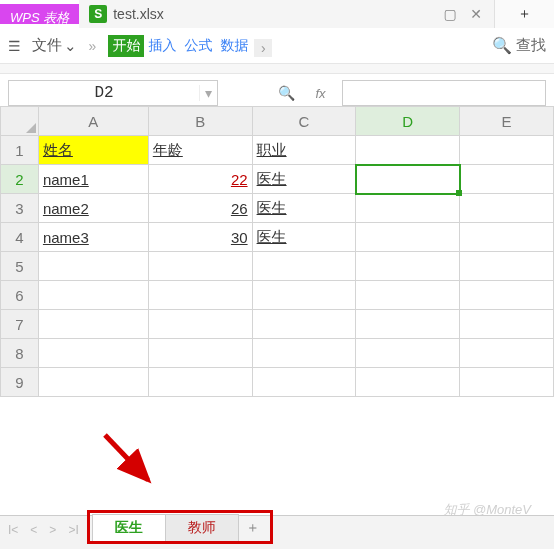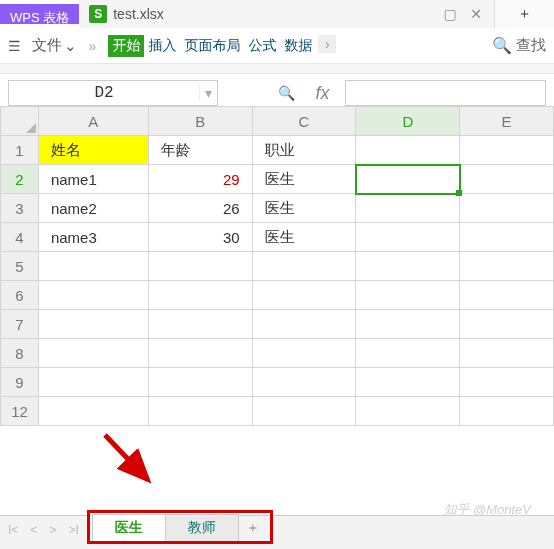--- a/index.html
+++ b/index.html
@@ -1,75 +1,75 @@
 <!DOCTYPE html>
 <html><head>
 <meta charset="utf-8">
 <style>
   * { box-sizing: border-box; margin: 0; padding: 0; font-family: "Microsoft YaHei", Arial, sans-serif; }
   body { width: 554px; height: 549px; background: #fff; overflow: hidden; position: relative; font-size: 14px; color: #333; }
   
   
   .titlebar { height: 28px; display: flex; align-items: center; }
-  .app-title { background: #8b5cf6; color: #fff; height: 20px; line-height: 28px; padding: 0 10px; font-size: 13px; }
+  .app-title { background: #d946ef; color: #fff; height: 20px; line-height: 28px; padding: 0 10px; font-size: 13px; font-style: italic; }
   .tab-area { flex: 1; display: flex; align-items: center; background: #f5f5f5; height: 28px; }
   .file-badge { width: 18px; height: 18px; background: #2ea121; color: #fff; font-size: 12px; display: flex; align-items: center; justify-content: center; margin: 0 6px 0 10px; border-radius: 2px; font-weight: bold; }
   .tab-label { color: #555; }
   .win-controls { margin-left: auto; display: flex; gap: 2px; padding-right: 6px; }
   .win-btn { width: 24px; height: 20px; display:flex; align-items:center; justify-content:center; color:#888; cursor:pointer; }
   .plus-area { width: 60px; display: flex; align-items: center; justify-content: center; height: 28px; border-left: 1px solid #e0e0e0; background:#fafafa; }
   
   
   .ribbon { height: 36px; display: flex; align-items: center; padding: 0 8px; gap: 6px; border-bottom: 1px solid #e6e6e6; background:#fff; }
   .hamburger { width:18px; color:#555; }
   .file-menu { color:#555; font-size:15px; display:flex; align-items:center; gap:2px; }
   .more { color:#aaa; padding:0 6px; }
-  .rtabs { display:flex; align-items:flex-start; }
-  .rtab { padding:2px 4px; color:#0c4a6e; font-size:14px; }
+  .rtabs { display:flex; align-items:flex-end; }
+  .rtab { padding:2px 4px; color:#3b82f6; font-size:14px; }
   .rtab.active { background:#2ea121; color:#fff; }
   .rtab-more { width:18px; height:18px; color:#999; display:flex; align-items:center; justify-content:center; background:#eee; margin-left:2px;}
   .search-area { margin-left:auto; display:flex; align-items:center; gap:4px; color:#666; font-size:15px;}
   .mag-icon { font-size:16px; }
   
   .sep { height:10px; background:#f7f7f7; border-bottom:1px solid #e6e6e6;}
   
   
   .fbar { height:32px; display:flex; align-items:center; padding:6px 8px 0 8px; gap:10px; }
   .namebox { width:210px; height:26px; border:1px solid #ccc; display:flex; align-items:center; }
   .namebox span { flex:1; text-align:center; font-family:"Courier New",monospace; font-size:16px; }
   .namebox .dd { width:18px; text-align:center; color:#aaa; border-left:1px solid #eee; }
   .zoom-icon { color:#888; margin-left:50px; }
-  .fx { font-style:italic; color:#888; margin-left:10px; font-size:18px; }
+  .fx { font-style:italic; color:#888; margin-left:10px; font-size:13px; }
   .formula-input { flex:1; height:26px; border:1px solid #ccc; margin-left:6px; }
   
   
   .grid-wrap { position:relative; }
   table.sheet { border-collapse:collapse; table-layout:fixed; }
   table.sheet th, table.sheet td { border:1px solid #d4d4d4; height:29px; font-size:15px; font-weight:normal; }
   table.sheet th { background:#efefef; color:#777; }
   table.sheet th.rowhead { width:38px; text-align:center; }
   table.sheet th.colhead { text-align:center; }
   table.sheet th.corner { width:38px; background:#efefef; position:relative; }
   .corner-tri { position:absolute; right:2px; bottom:2px; width:0; height:0; border-style:solid; border-width:0 0 10px 10px; border-color:transparent transparent #b8b8b8 transparent; }
-  table.sheet td { padding:0 12px; }
+  table.sheet td { padding:0 4px;text-decoration:underline; }
   .col-A{width:110px}.col-B{width:104px}.col-C{width:104px}.col-D{width:104px}.col-E{width:94px}
   th.colhead.active { background:#dfeedd; color:#2ea121; }
   th.rowhead.active { background:#dfeedd; color:#2ea121; }
   td.hl { background:#ffff00; }
   td.num { text-align:right; }
   td.red { color:#c00000; }
   td.sel { outline:2px solid #2ea121; outline-offset:-1px; position:relative; }
   td.sel::after { content:""; position:absolute; width:6px; height:6px; background:#2ea121; right:-3px; bottom:-3px; }
   
   
   .bottom { position:absolute; left:0; bottom:0; width:554px; }
   .btabs-row { height:28px; background:#f3f3f3; border-top:1px solid #ccc; display:flex; align-items:stretch; }
   .nav-arrows { display:flex; align-items:center; padding:0 8px; gap:12px; color:#bbb; font-size:12px; }
   .sheet-tabs { display:flex; align-items:flex-end; border:3px solid #d40000; padding:0 2px; height:34px; margin-top:-6px; position:relative; }
-  .sheet-tab { padding:4px 22px; background:#eaeaea; border:1px solid #ccc; border-bottom:none; font-size:14px; color:#0f766e; margin-right:-1px;}
+  .sheet-tab { padding:4px 22px; background:#eaeaea; border:1px solid #ccc; border-bottom:none; font-size:14px; color:#b91c1c; margin-right:-1px;}
   .sheet-tab.active { background:#fff; color:#2ea121; font-weight:bold; }
   .add-sheet { padding:4px 8px; color:#888; }
   .slider-line { height:6px; background:#f3f3f3; }
   
   .watermark { position:absolute; right:23px; bottom:30px; color:#d0d0d0; font-size:13px; font-style:italic; pointer-events:none;}
   
   
   .arrow-anno { position:absolute; left:100px; top:430px; width:60px; height:60px; pointer-events:none; }
 </style>
 </head>
@@ -91,21 +91,20 @@
 <div class="ribbon">
   <div class="hamburger">☰</div>
   <div class="file-menu">
     <span>文件</span>
     <span>⌄</span>
   </div>
   <div class="more">»</div>
   <div class="rtabs">
     <div class="rtab active">开始</div>
     <div class="rtab">插入</div>
-    <div class="rtab">页面布局</div>
     <div class="rtab">公式</div>
     <div class="rtab">数据</div>
     <div class="rtab-more">›</div>
   </div>
   <div class="search-area">
     <span class="mag-icon">🔍</span>
     <span>查找</span>
   </div>
 </div>
 
@@ -140,21 +139,21 @@
           <th class="rowhead">1</th>
           <td class="col-A hl">姓名</td>
           <td class="col-B">年龄</td>
           <td class="col-C">职业</td>
           <td class="col-D"></td>
           <td class="col-E"></td>
         </tr>
         <tr>
           <th class="rowhead active">2</th>
           <td class="col-A">name1</td>
-          <td class="col-B num red">29</td>
+          <td class="col-B num red">22</td>
           <td class="col-C">医生</td>
           <td class="col-D sel"></td>
           <td class="col-E"></td>
         </tr>
         <tr>
           <th class="rowhead">3</th>
           <td class="col-A">name2</td>
           <td class="col-B num">26</td>
           <td class="col-C">医生</td>
           <td class="col-D"></td>
@@ -195,28 +194,20 @@
         <tr>
           <th class="rowhead">8</th>
           <td class="col-A"></td>
           <td class="col-B"></td>
           <td class="col-C"></td>
           <td class="col-D"></td>
           <td class="col-E"></td>
         </tr>
         <tr>
           <th class="rowhead">9</th>
-          <td class="col-A"></td>
-          <td class="col-B"></td>
-          <td class="col-C"></td>
-          <td class="col-D"></td>
-          <td class="col-E"></td>
-        </tr>
-        <tr>
-          <th class="rowhead">12</th>
           <td class="col-A"></td>
           <td class="col-B"></td>
           <td class="col-C"></td>
           <td class="col-D"></td>
           <td class="col-E"></td>
         </tr>
       </tbody>
   </table>
 </div>
 

